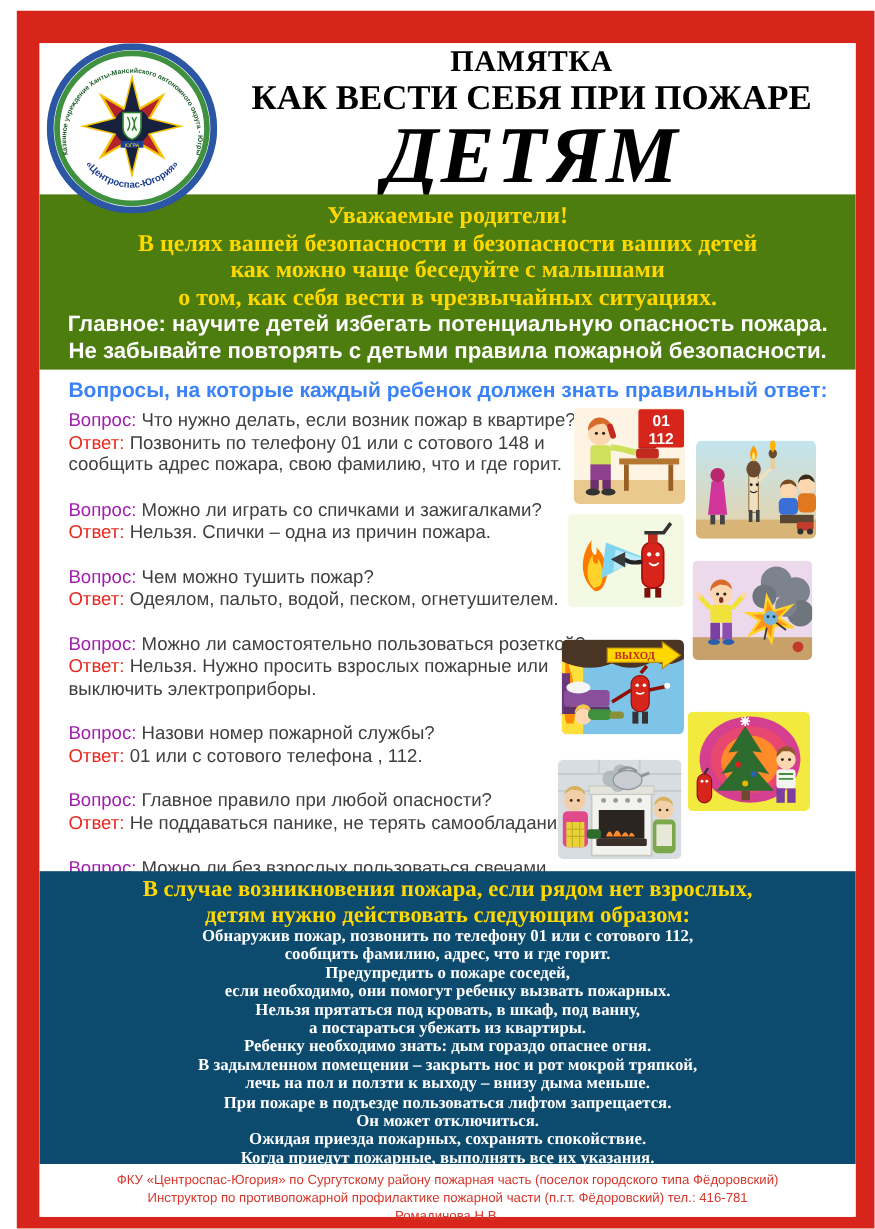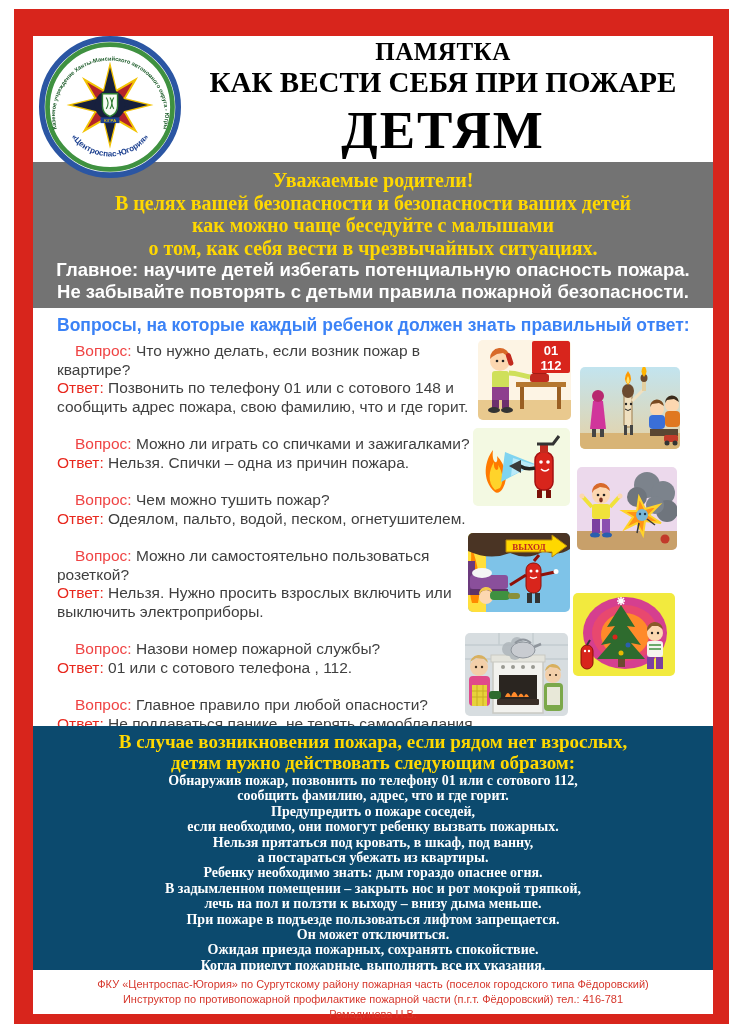--- a/index.html
+++ b/index.html
@@ -9,34 +9,34 @@
           background:#fff;border-style:solid;border-color:#d8251c;border-width:27px 16px 10px 19px;}
   .inner{position:relative;width:680px;height:978px;background:#fff;}
   .abs{position:absolute;}
 
   
   .logo{left:6px;top:0;width:142px;height:140px;z-index:5;}
   .titles{left:140px;top:2px;width:540px;text-align:center;color:#000000;
           font-family:"Liberation Serif",serif;font-weight:bold;}
   .t1{font-size:25px;letter-spacing:.5px;line-height:27px;}
   .t2{font-size:29px;line-height:31px;margin-top:2px;}
-  .t3{font-size:53px;line-height:62px;margin-top:1px;letter-spacing:2px;}
-
-  
-  .band1{left:0;top:126px;width:680px;height:146px;background:#737373;text-align:center;
+  .t3{font-size:67px;line-height:62px;margin-top:1px;letter-spacing:2px;font-style:italic;}
+
+  
+  .band1{left:0;top:126px;width:680px;height:146px;background:#4d7c0f;text-align:center;
          box-sizing:border-box;padding-top:7px;}
   .y-line{font-family:"Liberation Serif",serif;font-weight:bold;font-size:20px;line-height:22.5px;color:#ffd800;}
   .w-line{font-weight:bold;font-size:18.5px;line-height:21.5px;color:#ffffff;}
 
   
   .q-heading{left:24px;top:279px;width:650px;font-weight:bold;font-size:17.5px;color:#3b82f6;}
   .qa-list{left:24px;top:306px;width:438px;}
   .qa{margin:0 0 19px 0;font-size:15.5px;line-height:18.5px;color:#3f3f3f;}
   .qa p{margin:0;}
-  .q-label{color:#ef4444;margin-left:18px;}
+  .q-label{color:#a21caf;}
   .a-label{color:#e8281e;}
 
   
   .ill{border-radius:5px;overflow:hidden;}
   .ill svg{display:block;width:100%;height:100%;}
   .ill1{left:445px;top:304px;width:93px;height:80px;}
   .ill2{left:547px;top:331px;width:100px;height:82px;}
   .ill3{left:440px;top:392px;width:97px;height:78px;}
   .ill4{left:544px;top:431px;width:100px;height:83px;}
   .ill5{left:435px;top:497px;width:102px;height:79px;}
@@ -114,21 +114,21 @@
      <div class="qa">
        <p><span class="q-label">Вопрос:</span> <span>Можно ли играть со спичками и зажигалками?</span></p>
        <p><span class="a-label">Ответ:</span> <span>Нельзя. Спички – одна из причин пожара.</span></p>
      </div>
      <div class="qa">
        <p><span class="q-label">Вопрос:</span> <span>Чем можно тушить пожар?</span></p>
        <p><span class="a-label">Ответ:</span> <span>Одеялом, пальто, водой, песком, огнетушителем.</span></p>
      </div>
      <div class="qa">
        <p><span class="q-label">Вопрос:</span> <span>Можно ли самостоятельно пользоваться розеткой?</span></p>
-       <p><span class="a-label">Ответ:</span> <span>Нельзя. Нужно просить взрослых включить или выключить электроприборы.</span></p>
+       <p><span class="a-label">Ответ:</span> <span>Нельзя. Нужно просить взрослых пожарные или выключить электроприборы.</span></p>
      </div>
      <div class="qa">
        <p><span class="q-label">Вопрос:</span> <span>Назови номер пожарной службы?</span></p>
        <p><span class="a-label">Ответ:</span> <span>01 или с сотового телефона , 112.</span></p>
      </div>
      <div class="qa">
        <p><span class="q-label">Вопрос:</span> <span>Главное правило при любой опасности?</span></p>
        <p><span class="a-label">Ответ:</span> <span>Не поддаваться панике, не терять самообладания.</span></p>
      </div>
      <div class="qa">

